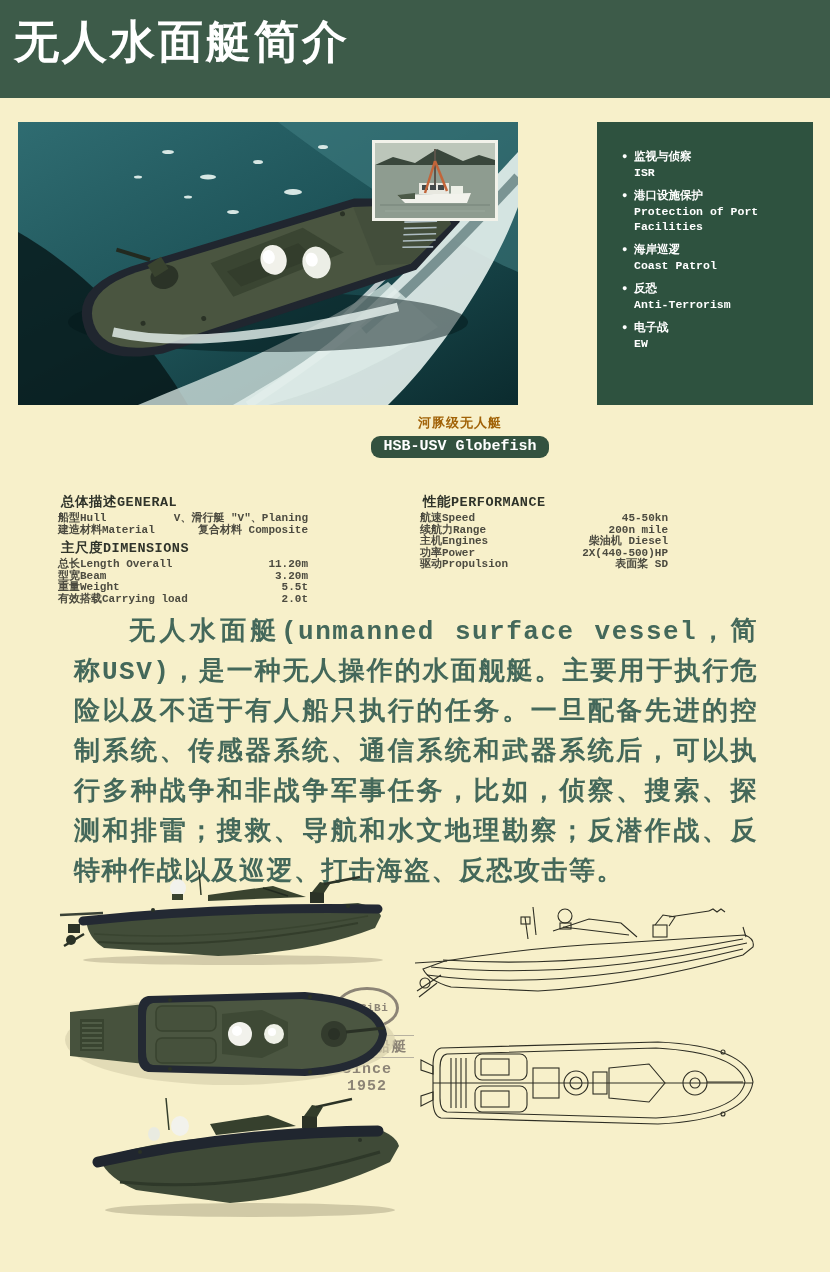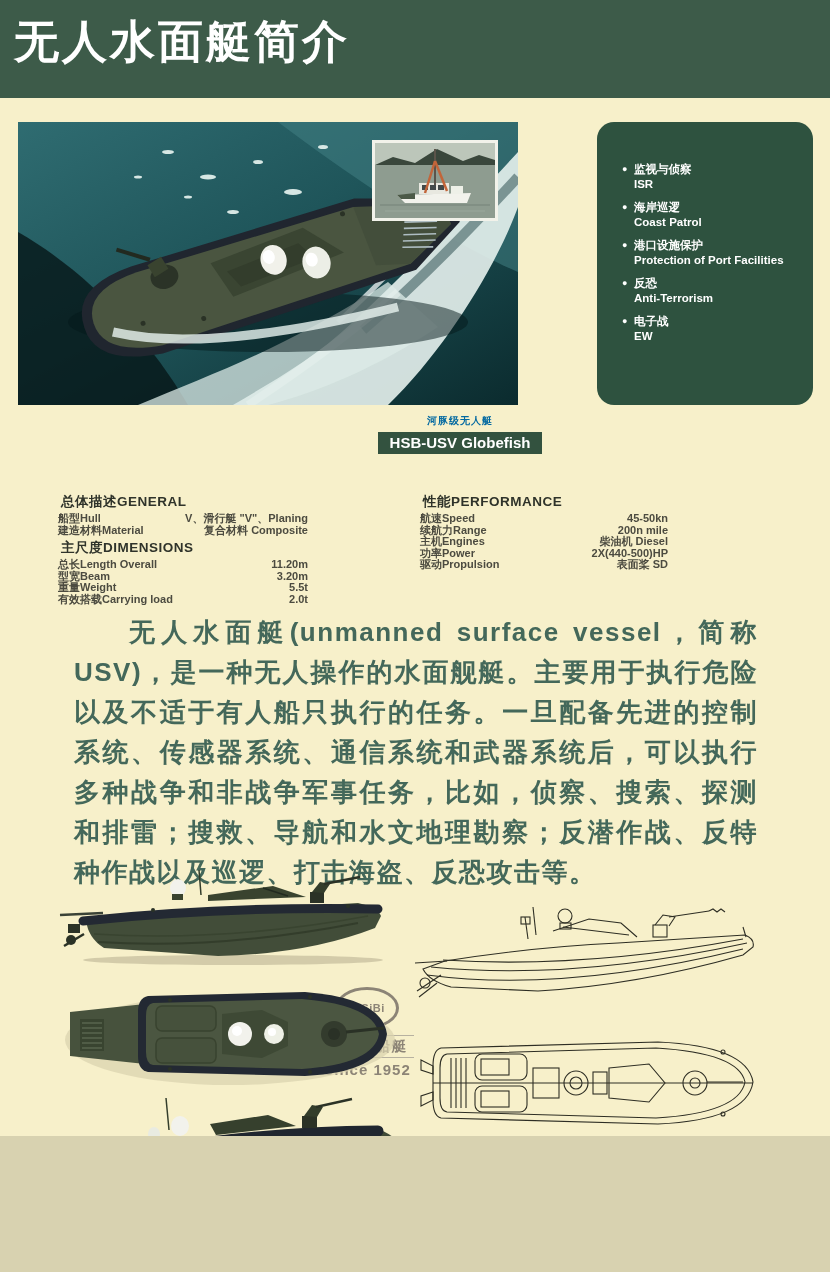--- a/index.html
+++ b/index.html
@@ -1,43 +1,43 @@
 <!DOCTYPE html>
 <html><head>
 <meta charset="utf-8">
 <style>
   html,body { margin:0; padding:0; background:#d8d2b0; }
   .page {
-    position:relative; width:830px; height:1136px; margin:0 auto;
+    position:relative; width:830px; height:1272px; margin:0 auto;
     background:#f7f0ca; overflow:hidden;
-    font-family:Liberation Sans, sans-serif;
+    font-family:Liberation Mono, monospace;
   }
   
   .topbar { position:absolute; left:0; top:0; width:830px; height:98px; background:#3d5b49; }
   .topbar .title {
     position:absolute; left:14px; top:12px; color:#ffffff;
     font-size:45px; font-weight:bold; letter-spacing:3px;
   }
   
   .hero { position:absolute; left:18px; top:122px; width:500px; height:283px; overflow:hidden; }
   
   .panel {
     position:absolute; left:597px; top:122px; width:216px; height:283px;
-    background:#2e523f; box-sizing:border-box; padding:40px 10px 0 25px;border-radius:17px;
+    background:#2e523f; box-sizing:border-box; padding:27px 10px 0 25px;
   }
   .m-item { margin-bottom:8px; color:#ffffff; }
   .m-zh { font-size:11.5px; font-weight:bold; line-height:15px; }
   .m-zh .dot { display:inline-block; width:12px; font-size:9px; vertical-align:1px; }
   .m-en { font-size:11.5px; font-weight:bold; line-height:15px; padding-left:12px; }
   
   .caption { position:absolute; left:330px; top:414px; width:260px; text-align:center; }
-  .caption .zh { font-size:10px; font-weight:bold; color:#0369a1; letter-spacing:1px; }
+  .caption .zh { font-size:13px; font-weight:bold; color:#a16207; letter-spacing:1px; }
   .caption .en {
     display:inline-block; margin-top:4px; padding:2px 12px 3px;
-    background:#33523f; color:#ffffff; font-size:15px; font-weight:bold;
+    background:#33523f; color:#ffffff; font-size:15px; font-weight:bold;border-radius:9px;
   }
   
   .specs { position:absolute; left:0; top:490px; width:830px; color:#4c4b40; }
   .spec-col { position:absolute; top:0; }
   .col-left  { left:58px;  width:250px; }
   .col-right { left:420px; width:248px; }
   .spec-h { font-size:13.5px; font-weight:bold; color:#2f332a; letter-spacing:0.5px; margin:3px 3px 2px; }
   .spec-row { display:flex; justify-content:space-between; font-size:11px; font-weight:bold; line-height:11.5px; }
   .spec-row .lbl { text-align:left; }
   .spec-row .val { text-align:right; }
@@ -162,26 +162,26 @@
       </g>
     </svg>
   </div>
 
   <div class="panel">
     <div class="m-item">
       <div class="m-zh"><span class="dot">●</span><span>监视与侦察</span></div>
       <div class="m-en">ISR</div>
     </div>
     <div class="m-item">
+      <div class="m-zh"><span class="dot">●</span><span>港口设施保护</span></div>
+      <div class="m-en">Protection of Port Facilities</div>
+    </div>
+    <div class="m-item">
       <div class="m-zh"><span class="dot">●</span><span>海岸巡逻</span></div>
       <div class="m-en">Coast Patrol</div>
-    </div>
-    <div class="m-item">
-      <div class="m-zh"><span class="dot">●</span><span>港口设施保护</span></div>
-      <div class="m-en">Protection of Port Facilities</div>
     </div>
     <div class="m-item">
       <div class="m-zh"><span class="dot">●</span><span>反恐</span></div>
       <div class="m-en">Anti-Terrorism</div>
     </div>
     <div class="m-item">
       <div class="m-zh"><span class="dot">●</span><span>电子战</span></div>
       <div class="m-en">EW</div>
     </div>
   </div>

